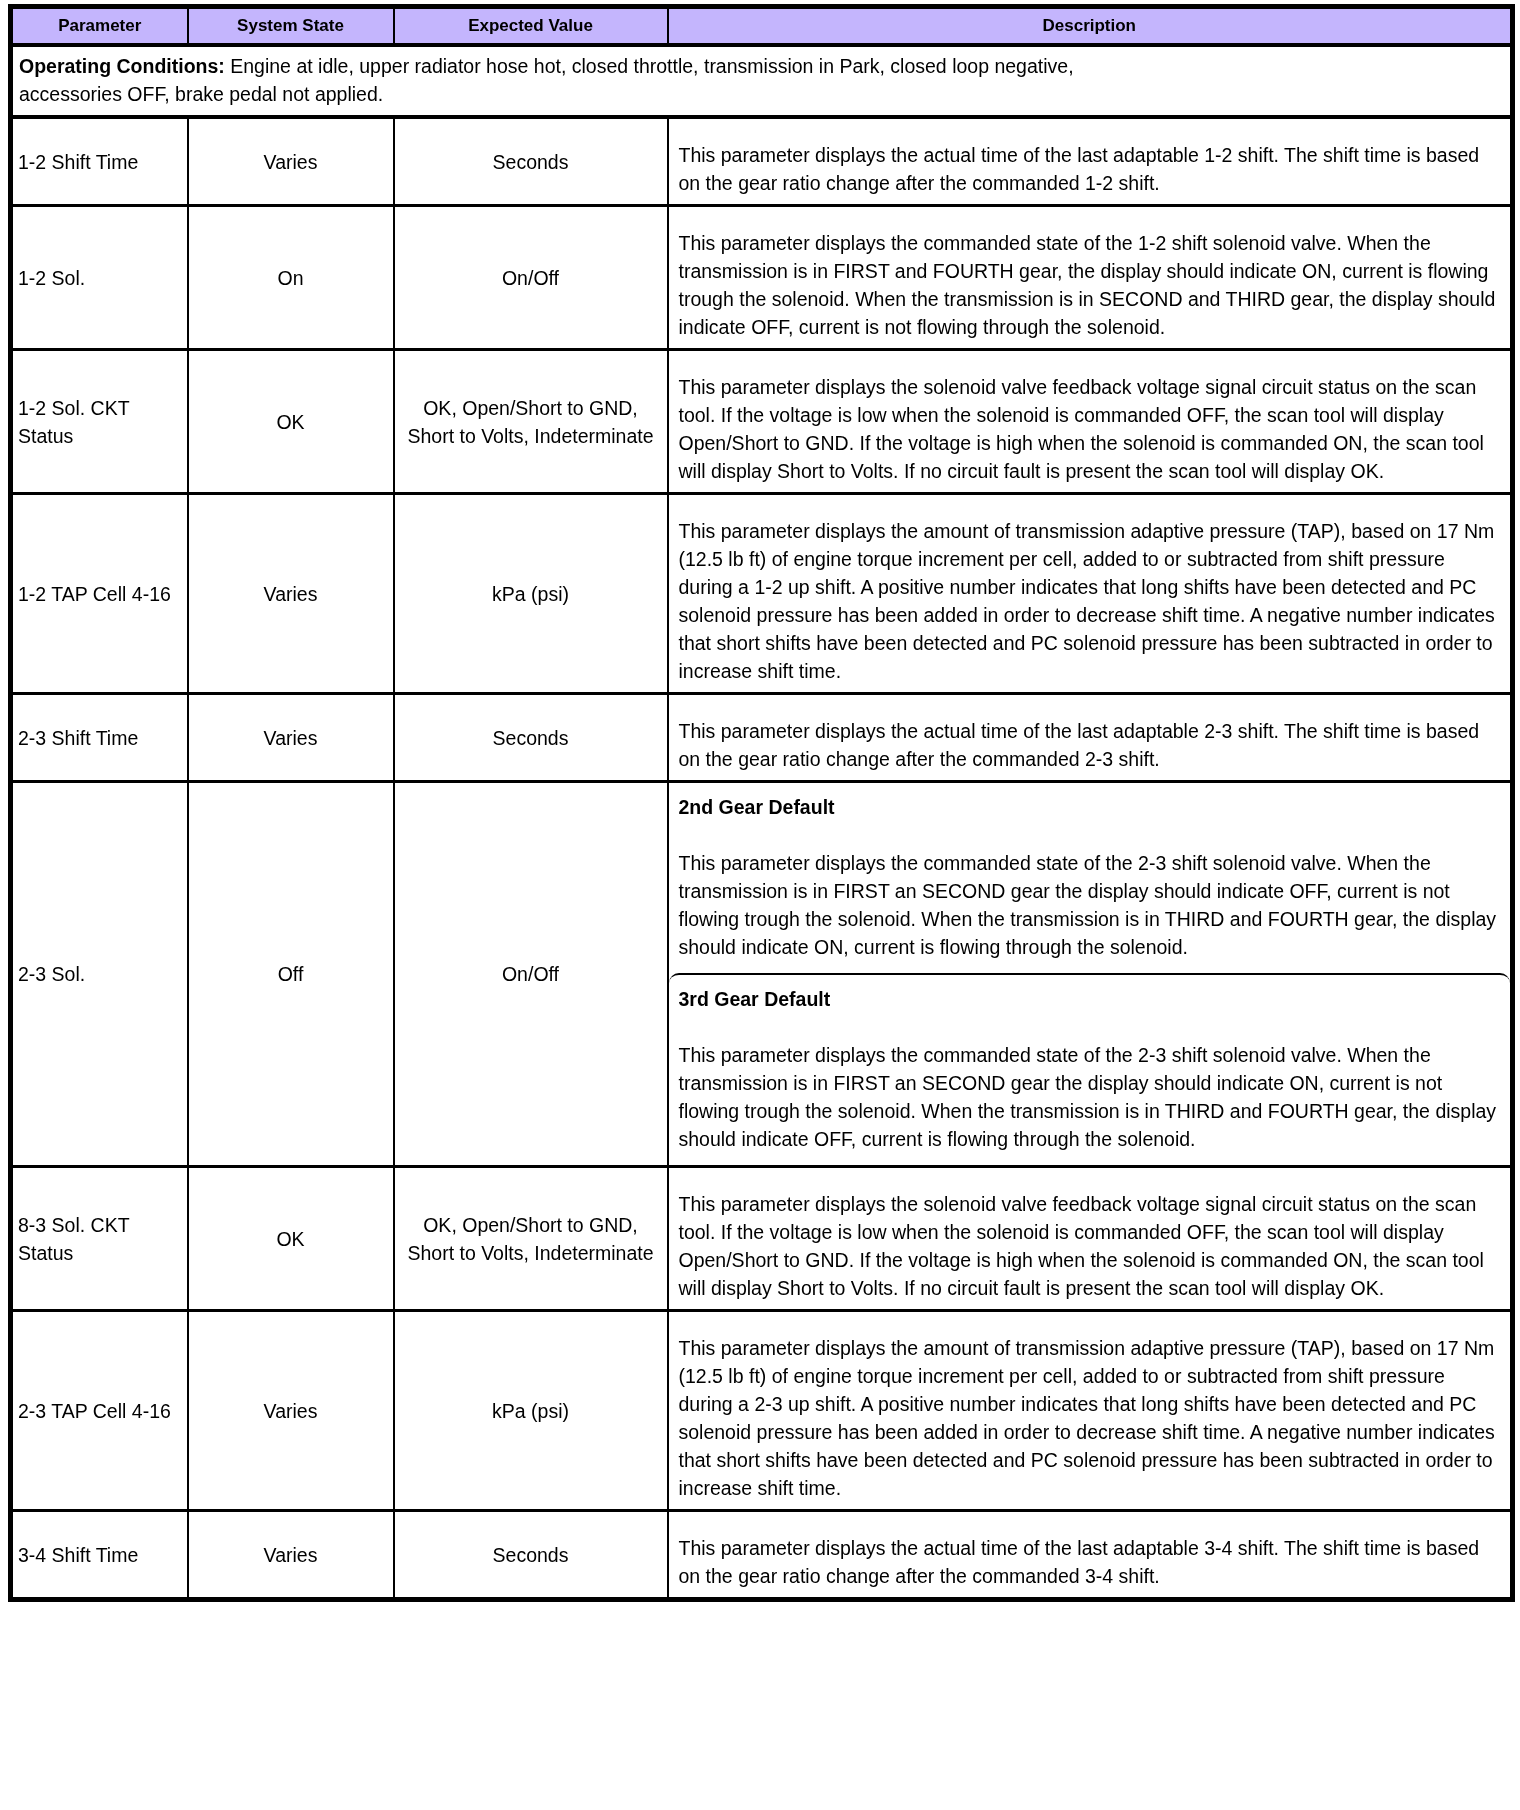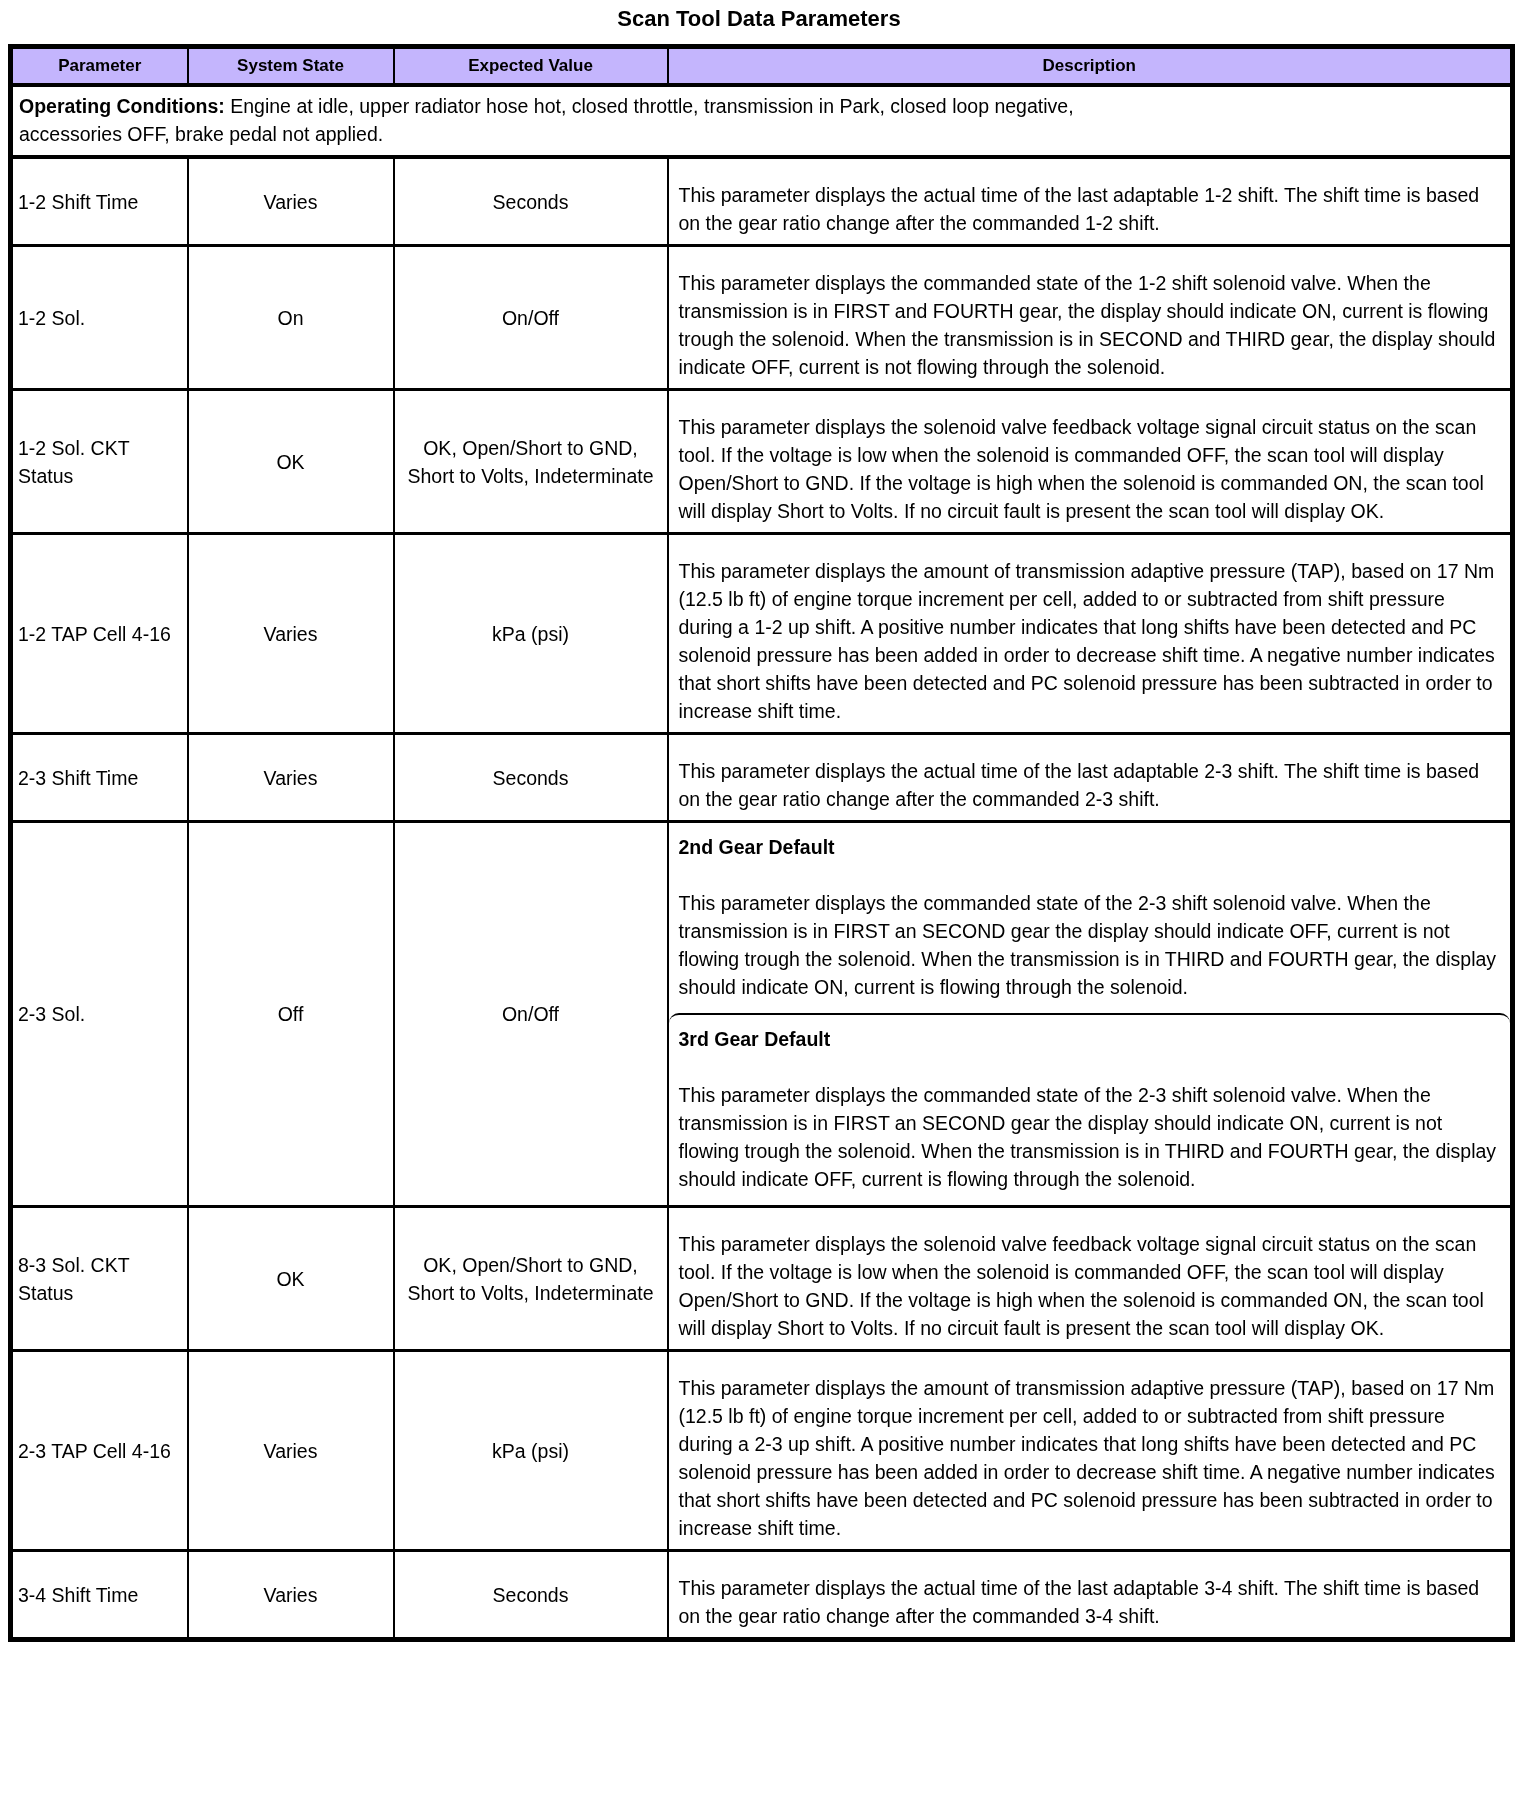--- a/index.html
+++ b/index.html
@@ -83,21 +83,20 @@
   .desc-heading {
     font-weight: bold;
     margin: 2px 0 28px 0;
   }
 </style>
 </head>
 <body>
 
 <div class="page">
 
-  <div class="page-title">Scan Tool Data Parameters</div>
 
   <table class="scan-table">
     <colgroup>
       <col class="c-param">
       <col class="c-state">
       <col class="c-expected">
       <col class="c-desc">
     </colgroup>
     <thead>
       <tr>

